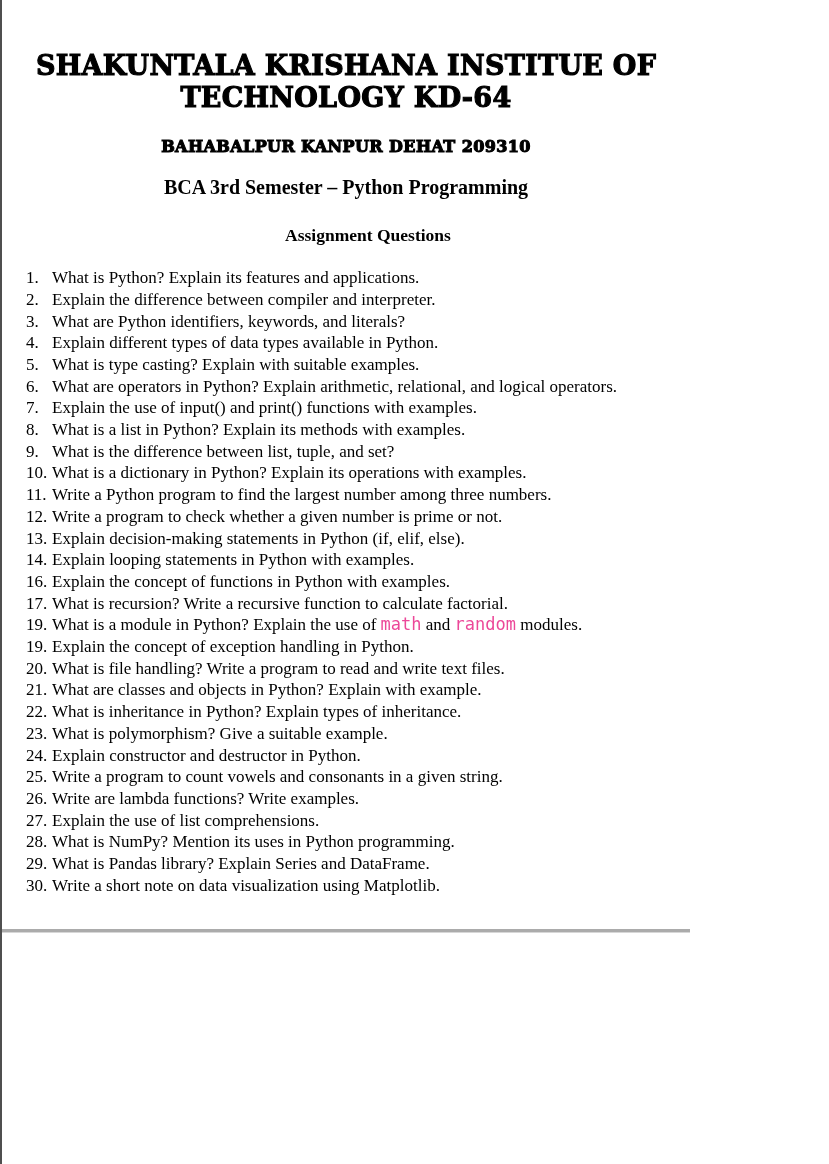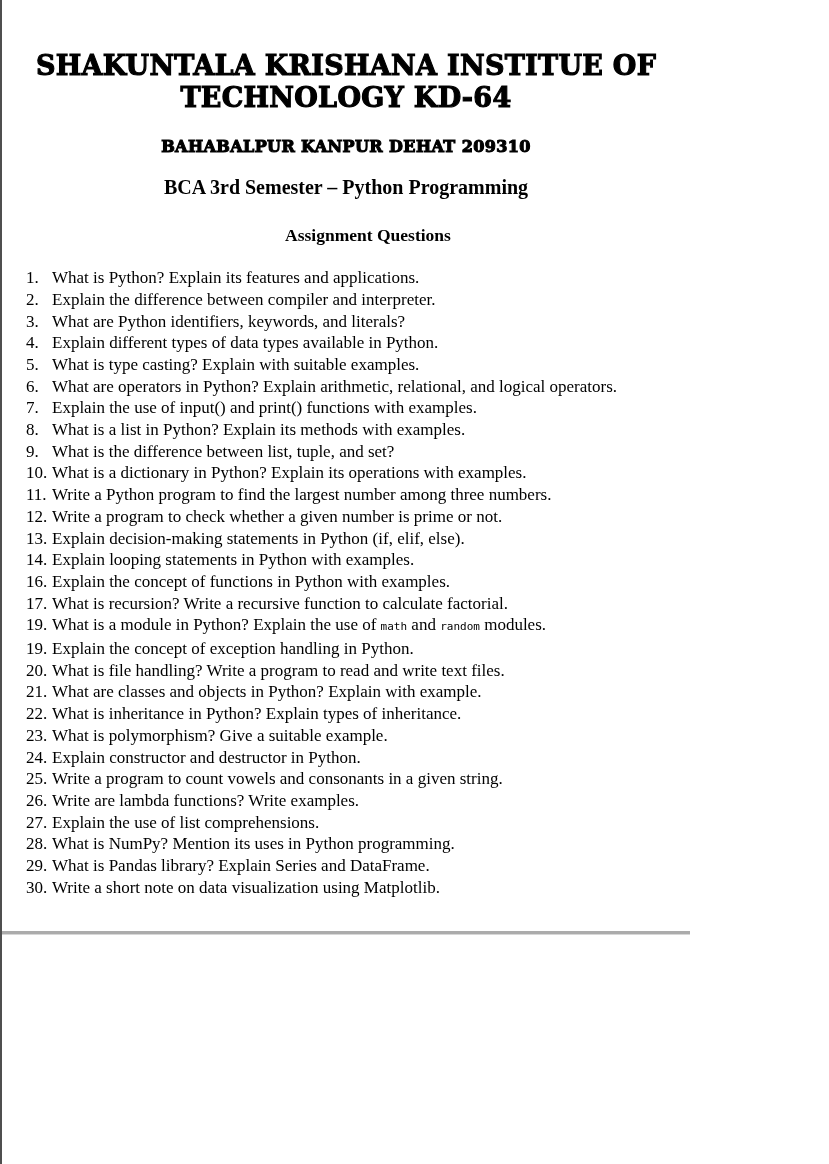--- a/index.html
+++ b/index.html
@@ -66,22 +66,22 @@
     align-items: baseline;
     font-size: 17px;
     line-height: 21.7px;
     white-space: nowrap;
   }
   .q-num {
     flex: 0 0 26px;
   }
   .q-text .code {
     font-family: "DejaVu Sans Mono", "Liberation Mono", monospace;
-    font-size: 11px;
-    color: #000000;
+    font-size: 17px;
+    color: #ec4899;
   }
   .separator {
     border: none;
     height: 3px;
     width: 100%;
     margin: 33px 0 0 0;
     background: #ababab;
     border-bottom: 1px solid #d7d7d7;
   }
 </style>

